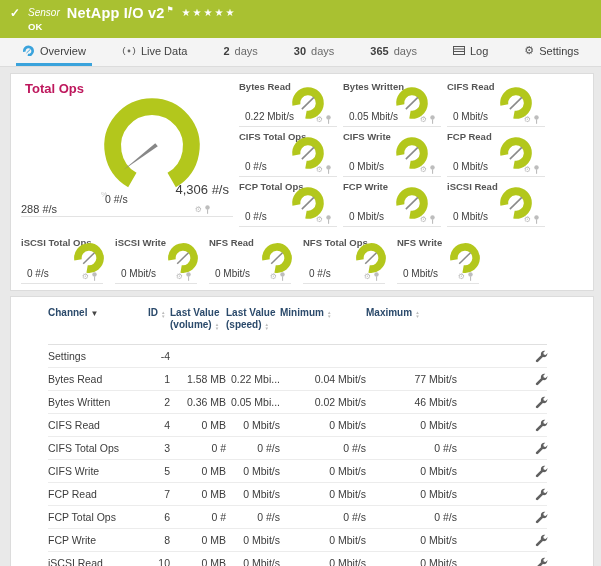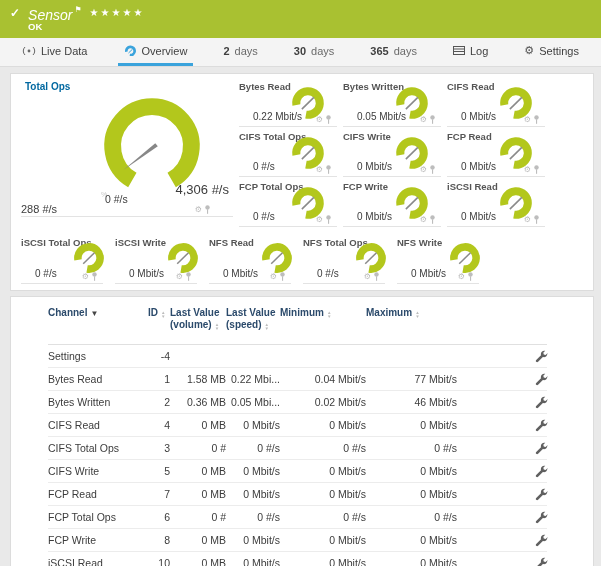--- a/index.html
+++ b/index.html
@@ -5,53 +5,53 @@
   html,body{margin:0;padding:0;}
   body{
     width:601px;height:566px;overflow:hidden;position:relative;
     background:#e9e9e9;font-family:"Liberation Sans",sans-serif;
     -webkit-font-smoothing:antialiased;
   }
   
   .topbar{height:38px;background:#a9c131;color:#fff;position:relative;}
   .topbar .line1{display:flex;align-items:flex-start;padding:5px 0 0 10px;}
   .check{font-size:12px;font-weight:700;margin-top:1px;}
-  .kind{font-style:italic;font-size:14px;margin:2px 0 0 8px;}
+  .kind{font-style:italic;font-size:10px;margin:2px 0 0 8px;}
   .sensor-title{font-size:14.5px;font-weight:700;margin:0 0 0 7px;letter-spacing:.2px;}
   .flagic{font-size:8px;margin:0 0 0 2px;}
   .stars{font-size:10px;letter-spacing:2px;margin:2px 0 0 8px;}
   .okstatus{position:absolute;left:28px;top:21px;font-size:9.5px;font-weight:700;}
   
   .tabs{height:28px;background:#f4f4f4;border-bottom:1px solid #dcdcdc;
     display:flex;justify-content:space-between;align-items:stretch;
     padding:0 16px;font-size:11px;color:#3f3f3f;}
   .tab{display:flex;align-items:center;gap:5px;padding:0 6px;border-bottom:3px solid transparent;box-sizing:border-box;cursor:pointer;}
   .tab.active{border-bottom-color:#3aa3dc;}
   .tab .num{font-weight:700;}
   .tab .unit{color:#6a6a6a;}
   .tabicon{display:inline-flex;}
   
   .content{padding:6px 7px 0 10px;}
   .panel{background:#fff;border:1px solid #dcdcdc;box-sizing:border-box;}
   .gauges-panel{height:218px;padding:3px 10px 0 10px;}
   .top-section{display:flex;height:153px;}
   
   .main-cell{width:212px;height:139px;position:relative;border-bottom:1px solid #e3e3e3;margin-right:6px;flex:0 0 auto;}
-  .main-title{position:absolute;left:4px;top:4px;font-size:10px;font-weight:700;color:#0369a1;}
+  .main-title{position:absolute;left:4px;top:4px;font-size:13px;font-weight:700;color:#be185d;}
   .bigsvg{position:absolute;left:72px;top:10px;width:118px;height:118px;}
   .scale-mark{position:absolute;left:80px;bottom:18px;font-size:7px;color:#c6c6c6;}
   .gmin{position:absolute;left:84px;bottom:11px;font-size:10.5px;color:#3c3c3c;}
   .gmax{position:absolute;right:4px;bottom:19px;font-size:13px;color:#3c3c3c;}
   .mainval{position:absolute;left:0;bottom:1px;font-size:11px;color:#3c3c3c;}
   
   .grid-cells{display:grid;grid-template-columns:repeat(3,104px);grid-auto-rows:50px;}
   .gcell{position:relative;border-bottom:1px solid #e3e3e3;margin-right:6px;}
   .glabel{position:absolute;left:0;top:4px;font-size:9.5px;font-weight:700;color:#555;white-space:nowrap;}
   .mini{position:absolute;right:12px;top:9px;width:34px;height:34px;}
-  .gval{position:absolute;left:14px;bottom:4px;font-size:10px;color:#3c3c3c;white-space:nowrap;}
+  .gval{position:absolute;left:6px;bottom:4px;font-size:10px;color:#3c3c3c;white-space:nowrap;}
   .gicons{position:absolute;right:5px;bottom:2px;display:flex;align-items:flex-end;gap:2px;}
   .gear{font-size:8px;color:#bdbdbd;line-height:8px;cursor:pointer;}
   .main-cell .gicons{right:22px;bottom:2px;}
   .bottom-section{display:flex;margin-top:3px;}
   .gcell.small{width:82px;height:50px;margin-right:12px;flex:0 0 auto;}
   .gcell.small .mini{right:-2px;top:9px;width:32px;height:32px;}
   
   .table-panel{margin-top:5px;height:271px;padding:10px 46px 0 29px;overflow:hidden;}
   .tgrid{display:grid;grid-template-columns:100px 22px 56px 54px 86px 91px 69px 30px;align-items:center;margin-left:8px;}
   .thead{font-size:10px;font-weight:700;color:#2b4a6b;border-bottom:1px solid #e0e0e0;
@@ -82,47 +82,48 @@
     <g id="wrench-g">
       <path fill="#606060" d="M15.2 4.7c0 2.3-1.9 4.2-4.2 4.2-.45 0-.9-.07-1.3-.2l-5.9 5.9c-.64.64-1.68.64-2.32 0-.64-.64-.64-1.68 0-2.32l5.9-5.9c-.13-.4-.2-.85-.2-1.3C7.18 2.78 9.08.88 11.38.88c.42 0 .83.06 1.21.18L10.2 3.44l.62 2.18 2.18.62 2.38-2.38c.12.38.18.79.18 1.21z"></path>
     </g>
   </defs>
 </svg>
 
 <div class="topbar">
   <div class="line1">
     <span class="check">✓</span>
     <span class="kind">Sensor</span>
+    <span class="sensor-title">NetApp I/O v2</span>
     <span class="flagic">⚑</span>
     <span class="stars">★★★★★</span>
   </div>
   <div class="okstatus">OK</div>
 </div>
 
 <div class="tabs">
+  <div class="tab active">
+    <span class="tabicon">
+      <svg width="13" height="11" viewBox="0 0 36 33">
+          <path d="M15.83 30.31 A12.5 12.5 0 1 0 5.69 20.17" fill="none" stroke="#3aa3dc" stroke-width="8"></path>
+          <line x1="12" y1="24" x2="24" y2="12.5" stroke="#3aa3dc" stroke-width="3"></line>
+        </svg>
+    </span>
+    <span>Overview</span>
+  </div>
   <div class="tab">
     <span class="tabicon">
       <svg width="14" height="10" viewBox="0 0 14 10">
           <g fill="none" stroke="#666" stroke-width="1">
             <path d="M3 1 A5.5 5.5 0 0 0 3 9"></path>
             <path d="M11 1 A5.5 5.5 0 0 1 11 9"></path>
           </g>
           <circle cx="7" cy="5" r="1.4" fill="#666"></circle>
         </svg>
     </span>
     <span>Live Data</span>
-  </div>
-  <div class="tab active">
-    <span class="tabicon">
-      <svg width="13" height="11" viewBox="0 0 36 33">
-          <path d="M15.83 30.31 A12.5 12.5 0 1 0 5.69 20.17" fill="none" stroke="#3aa3dc" stroke-width="8"></path>
-          <line x1="12" y1="24" x2="24" y2="12.5" stroke="#3aa3dc" stroke-width="3"></line>
-        </svg>
-    </span>
-    <span>Overview</span>
   </div>
   <div class="tab">
     <span class="num">2</span>
     <span class="unit">days</span>
   </div>
   <div class="tab">
     <span class="num">30</span>
     <span class="unit">days</span>
   </div>
   <div class="tab">

